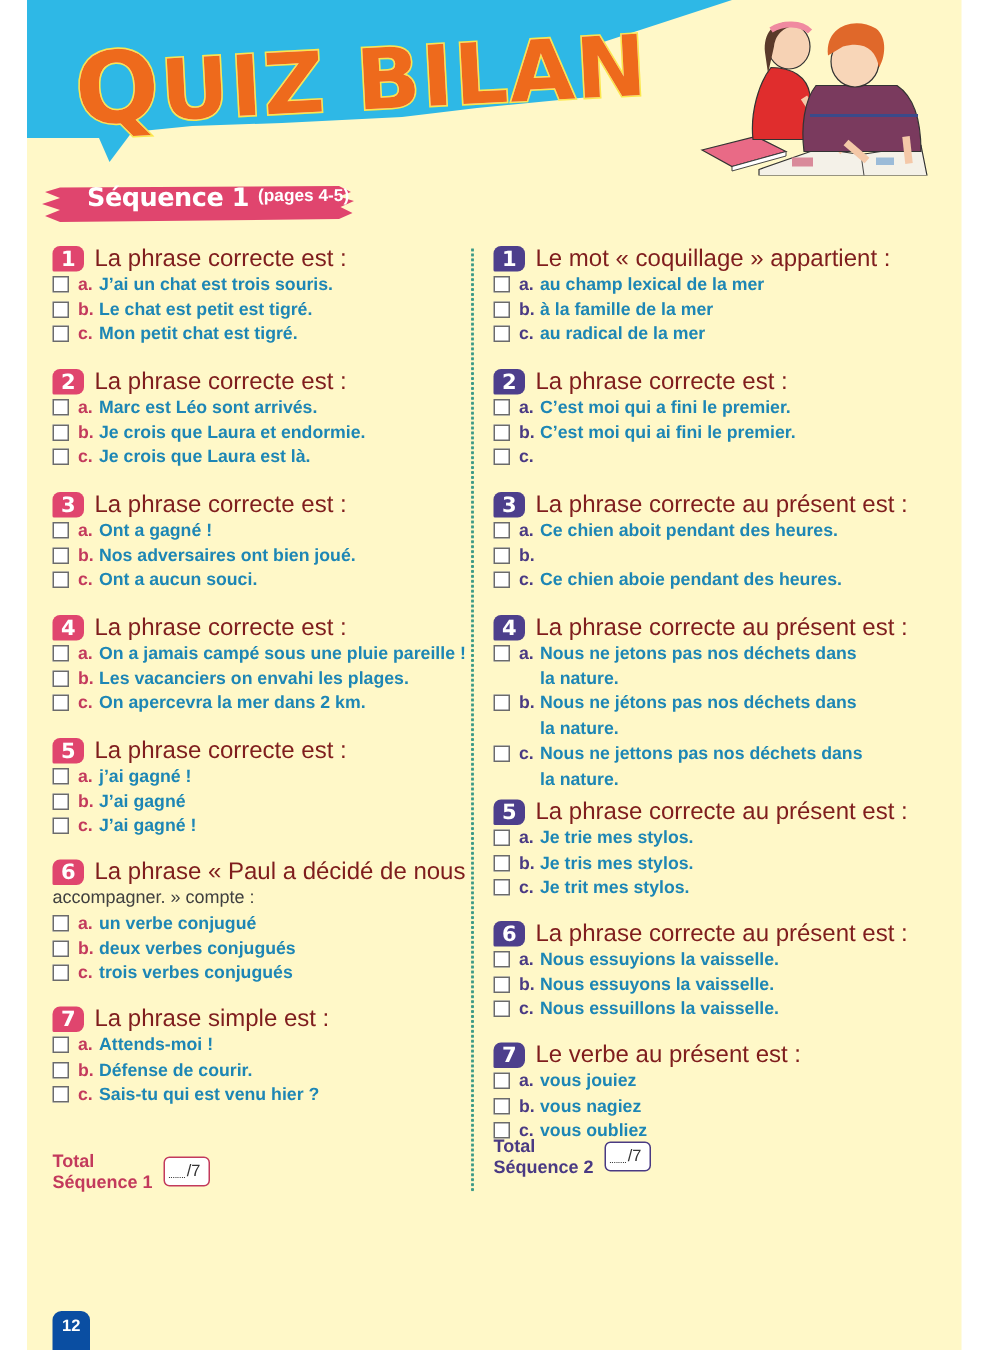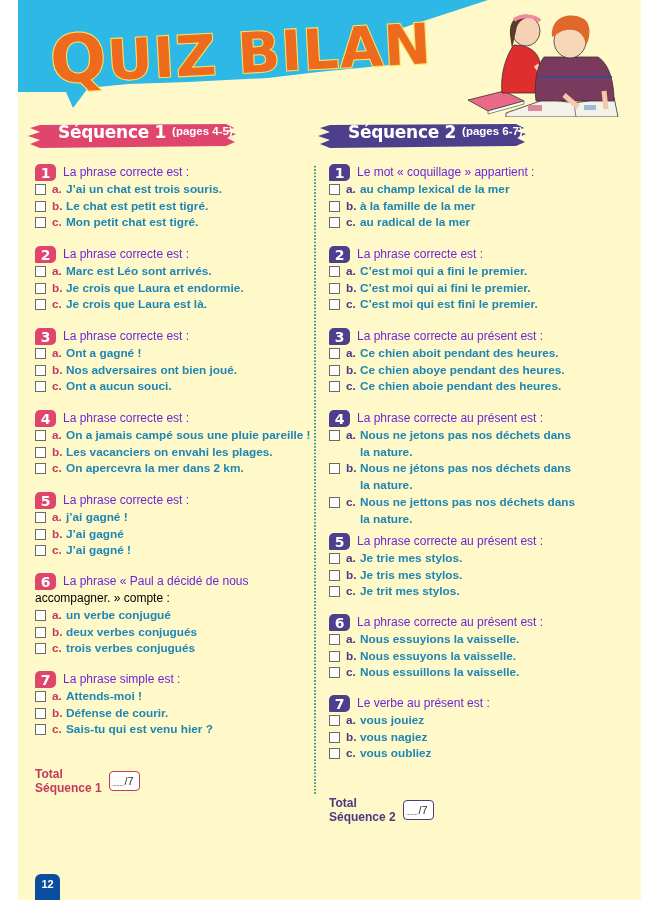--- a/index.html
+++ b/index.html
@@ -45,22 +45,22 @@
   .col { position: absolute; top: 160px; }
   .question { position: absolute; left: 0; width: 290px; }
   .q-head { display: flex; align-items: flex-start; height: 17px; }
   .num {
     width: 21px; height: 17px; border-radius: 5px 5px 5px 1px;
     color: #fff; font-weight: bold; font-size: 14px;
     display: flex; align-items: center; justify-content: center;
     margin-right: 7px; flex-shrink: 0;
     font-family: "DejaVu Sans", sans-serif;
   }
-  .q-text { font-size: 12px; color: #6d28d9; line-height: 17px; }
-  .q-text2 { font-size: 12px; color: #000000; line-height: 17px; margin-top: 0px; }
+  .q-text { font-size: 16px; color: #7f1d1d; line-height: 17px; }
+  .q-text2 { font-size: 12px; color: #404040; line-height: 17px; margin-top: 0px; }
   .opt { display: flex; align-items: flex-start; font-size: 11.8px; font-weight: bold; line-height: 16.7px; }
   .box {
     width: 11px; height: 11px; border: 1.2px solid #6b6b6b; background: #fff;
     margin-top: 3px; margin-right: 6px; flex-shrink: 0;
   }
   .letter { width: 14px; flex-shrink: 0; }
   .c1 .letter { color: #c33a5c; }
   .c2 .letter { color: #4a3a83; }
   .answer { color: #1d86b5; }
   .c1 .num { background: #e0456e; }
@@ -123,27 +123,20 @@
   </svg>
 
   <div class="banner" style="left:8px; top:122px; width:216px;">
     <svg class="bg" width="216" height="28" viewBox="0 0 216 28">
       <path d="M14,3 L200,2 L208,6 L200,9 L210,12 L201,16 L209,20 L200,24 L14,26 L4,22 L14,18 L2,14 L14,10 L4,6 Z" fill="#e0456e"></path>
     </svg>
     <span class="seq" style="margin-left:32px;">Séquence 1</span>
     <span class="pages">(pages 4-5)</span>
   </div>
 
-  <div class="banner" style="left:298px; top:122px; width:216px;">
-    <svg class="bg" width="216" height="28" viewBox="0 0 216 28">
-      <path d="M14,3 L200,2 L208,6 L200,9 L210,12 L201,16 L209,20 L200,24 L14,26 L4,22 L14,18 L2,14 L14,10 L4,6 Z" fill="#4d3f8c"></path>
-    </svg>
-    <span class="seq" style="margin-left:32px;">Séquence 2</span>
-    <span class="pages">(pages 6-7)</span>
-  </div>
 
   <div class="divider"></div>
 
   <div class="col c1" style="left:17px;">
 
     <div class="question" style="top:4px;">
       <div class="q-head">
           <span class="num">1</span>
           <span class="q-text">La phrase correcte est :</span>
         </div>
@@ -341,38 +334,36 @@
           <span class="answer">C’est moi qui a fini le premier.</span>
         </div>
       <div class="opt">
           <span class="box"></span>
           <span class="letter">b.</span>
           <span class="answer">C’est moi qui ai fini le premier.</span>
         </div>
       <div class="opt">
           <span class="box"></span>
           <span class="letter">c.</span>
-          <span class="answer">C’est moi qui est fini le premier.</span>
         </div>
     </div>
 
     <div class="question" style="top:168px;">
       <div class="q-head">
           <span class="num">3</span>
           <span class="q-text">La phrase correcte au présent est :</span>
         </div>
       <div class="opt">
           <span class="box"></span>
           <span class="letter">a.</span>
           <span class="answer">Ce chien aboit pendant des heures.</span>
         </div>
       <div class="opt">
           <span class="box"></span>
           <span class="letter">b.</span>
-          <span class="answer">Ce chien aboye pendant des heures.</span>
         </div>
       <div class="opt">
           <span class="box"></span>
           <span class="letter">c.</span>
           <span class="answer">Ce chien aboie pendant des heures.</span>
         </div>
     </div>
 
     <div class="question" style="top:250px;">
       <div class="q-head">
@@ -455,21 +446,21 @@
           <span class="letter">b.</span>
           <span class="answer">vous nagiez</span>
         </div>
       <div class="opt">
           <span class="box"></span>
           <span class="letter">c.</span>
           <span class="answer">vous oubliez</span>
         </div>
     </div>
 
-    <div class="total" style="top:636px; color:#4a3a83;justify-content:space-between;">
+    <div class="total" style="top:597px; color:#4a3a83;justify-content:space-between;">
       <span>Total Séquence 2</span>
       <span class="tbox" style="border-color:#4a3a83;">
           <span class="dots">........</span>
           <span>/7</span>
         </span>
     </div>
   </div>
 
   <div class="page-num">12</div>
 </div>

